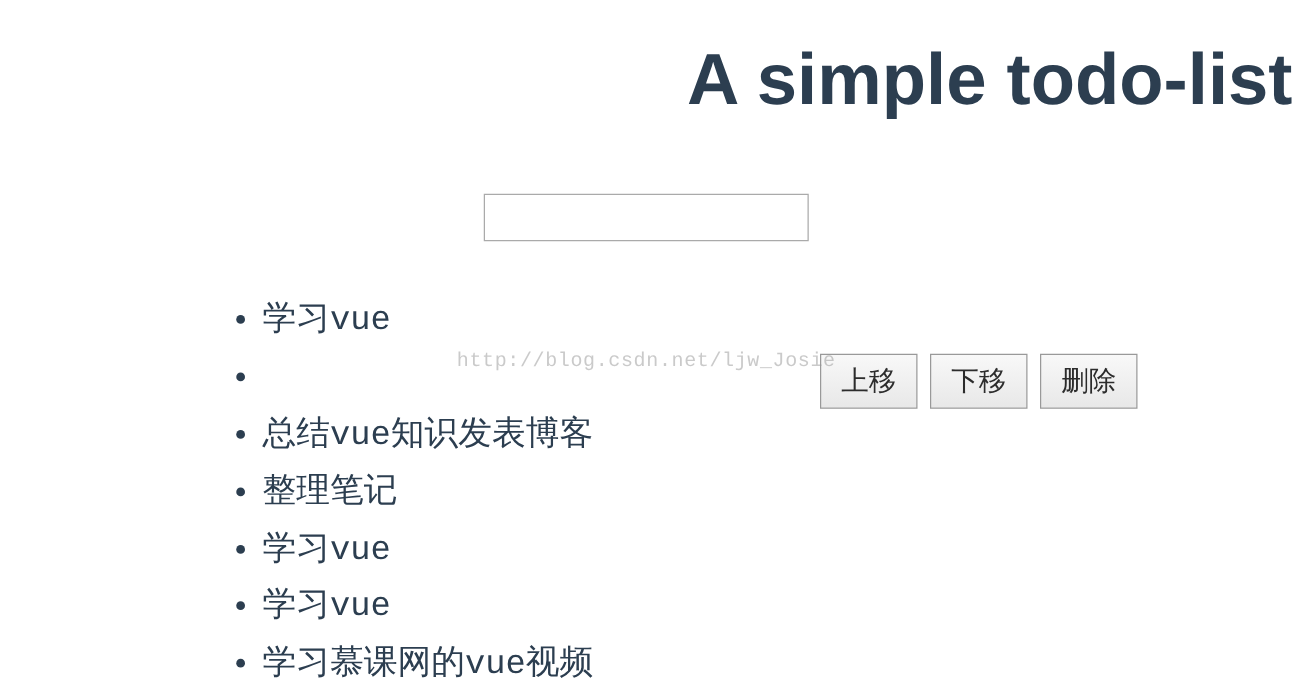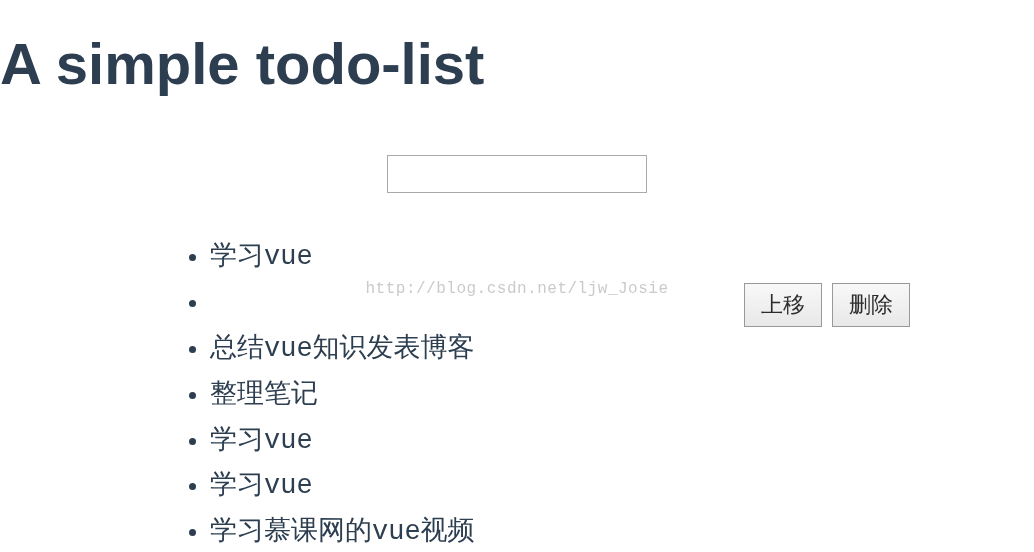--- a/index.html
+++ b/index.html
@@ -11,21 +11,21 @@
       font-family: -apple-system, BlinkMacSystemFont, "Helvetica Neue", Arial, sans-serif;
       background: #ffffff;
       width: 1034px;
       height: 552px;
       position: relative;
     }
     .container {
       padding-top: 30px;
     }
     .title {
-      text-align: left;
+      text-align: right;
       font-size: 58px;
       font-weight: 700;
       color: #2c3e50;
       margin-bottom: 58px;
     }
     .input-wrapper {
       text-align: center;
       margin-bottom: 42px;
     }
     .todo-input {
@@ -92,20 +92,21 @@
     <input type="text" class="todo-input" value="" style="">
   </div>
 
   <ul class="todo-list">
     <li>
       <span class="todo-text">学习vue</span>
     </li>
     <li class="completed">
       <div class="actions">
         <button class="action-btn">上移</button>
+        <button class="action-btn">下移</button>
         <button class="action-btn">删除</button>
       </div>
     </li>
     <li>
       <span class="todo-text">总结vue知识发表博客</span>
     </li>
     <li>
       <span class="todo-text">整理笔记</span>
     </li>
     <li>

